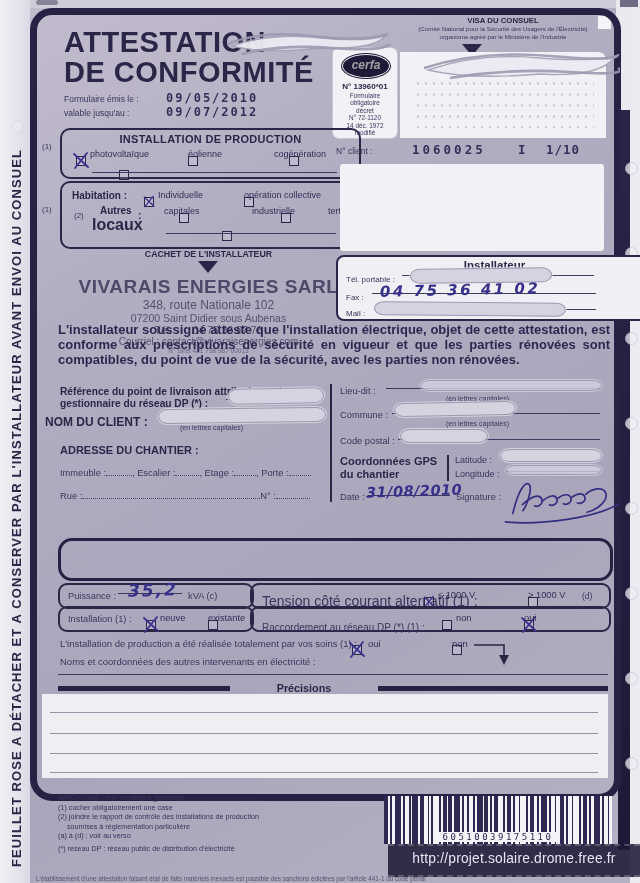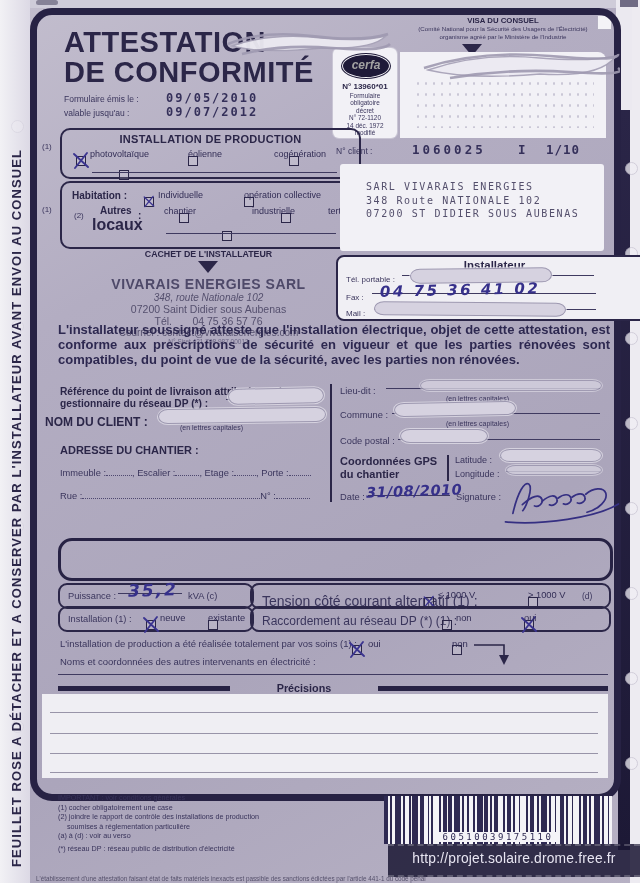--- a/index.html
+++ b/index.html
@@ -149,49 +149,44 @@
         </svg>
     </span>
     <span class="abs" style="left:96px;top:7px;font-size:9px;color:#322d55;">Individuelle</span>
     <span class="cb abs" style="left:168px;top:9px;"></span>
     <span class="abs" style="left:182px;top:7px;font-size:9px;color:#322d55;">opération collective</span>
     <span class="abs" style="left:12px;top:28px;font-size:8px;color:#3a355c;">(2)</span>
     <span class="abs b ink" style="left:30px;top:22px;font-size:10px;margin-left:8px;">Autres</span>
     <span class="abs b ink" style="left:30px;top:33px;font-size:16px;">locaux</span>
     <span class="abs b ink" style="left:76px;top:27px;font-size:10px;">:</span>
     <span class="cb abs" style="left:88px;top:25px;"></span>
-    <span class="abs" style="left:102px;top:23px;font-size:9px;color:#322d55;">chantier</span>
+    <span class="abs" style="left:102px;top:23px;font-size:9px;color:#322d55;">capitales</span>
     <span class="cb abs" style="left:176px;top:25px;"></span>
     <span class="abs" style="left:190px;top:23px;font-size:9px;color:#322d55;">industrielle</span>
     <span class="cb abs" style="left:252px;top:25px;"></span>
     <span class="abs" style="left:266px;top:23px;font-size:9px;color:#322d55;">tertiaire</span>
     <span class="cb abs" style="left:88px;top:43px;"></span>
     <span class="abs" style="left:104px;top:42px;width:170px;border-bottom:1px solid #3f3a60;height:8px;"></span>
     <span class="abs" style="left:280px;top:45px;font-size:7.5px;color:#3a355c;">(b)</span>
   </div>
 
   
   <div class="abs b ink" style="left:60px;top:249px;width:297px;text-align:center;font-size:8.8px;">CACHET DE L'INSTALLATEUR</div>
   <div class="abs tri" style="left:198px;top:261px;"></div>
   <div class="abs" style="left:60px;top:276px;width:297px;text-align:center;color:#55506e;">
-    <div class="b" style="font-size:14px;letter-spacing:.5px;color:#4e4969;">VIVARAIS ENERGIES SARL</div>
-    <div style="font-size:10px;font-style:italic;">348, route Nationale 102</div>
+    <div class="b" style="font-size:19px;letter-spacing:.5px;color:#4e4969;">VIVARAIS ENERGIES SARL</div>
+    <div style="font-size:12px;">348, route Nationale 102</div>
     <div style="font-size:10.5px;">07200 Saint Didier sous Aubenas</div>
     <div style="font-size:10.5px;white-space:pre;">Tél.       04 75 36 57 76</div>
     <div style="font-size:10px;">Courriel : contact@vivaraisenergies.com</div>
     <div style="font-size:6.5px;color:#6a6584;">N° Siret 421 798 987 00013</div>
   </div>
 
   
   <div class="abs" style="left:340px;top:164px;width:264px;height:87px;background:#f2f1f6;border-radius:3px;"></div>
-  <div class="abs mono" style="left:366px;top:180px;font-size:10px;line-height:13.5px;letter-spacing:1.6px;color:#544f6c;">
-    <div>SARL VIVARAIS ENERGIES</div>
-    <div>348 Route NATIONALE 102</div>
-    <div>07200 ST DIDIER SOUS AUBENAS</div>
-  </div>
 
   
   <div class="abs" style="left:336px;top:255px;width:265px;height:62px;background:#f0eff4;border:2.2px solid #2b2648;border-radius:8px;padding-left:48px;">
     <div class="abs b ink" style="left:0;top:2px;width:100%;text-align:center;font-size:11.5px;">Installateur</div>
     <span class="abs" style="left:8px;top:18px;font-size:8px;color:#3a355c;">Tél. portable :</span>
     <span class="soll" style="left:64px;top:18px;width:192px;"></span>
     <div class="wout" style="left:72px;top:11px;width:140px;height:13px;transform:rotate(-.6deg);"></div>
     <span class="abs" style="left:8px;top:36px;font-size:8px;color:#3a355c;">Fax :</span>
     <span class="soll" style="left:34px;top:36px;width:224px;"></span>
     <span class="abs hand b" style="left:42px;top:24px;font-size:15px;letter-spacing:2.5px;transform:rotate(-1.2deg);">04 75 36 41 02</span>
@@ -292,21 +287,21 @@
       <svg class="xm" viewBox="0 0 20 19">
           <path d="M3 3 L17 16"></path>
           <path d="M16 2 L4 17"></path>
         </svg>
     </span>
     <span class="abs" style="left:100px;top:5px;font-size:9.3px;color:#322d55;">neuve</span>
     <span class="cb abs" style="left:134px;top:7px;"></span>
     <span class="abs" style="left:148px;top:5px;font-size:9.3px;color:#322d55;">existante</span>
   </div>
   <div class="abs box" style="left:250px;top:606px;width:357px;height:22px;border-radius:9px;">
-    <span class="abs" style="left:10px;top:6px;font-size:12px;color:#3a355c;">Raccordement au réseau DP (*) (1) :</span>
+    <span class="abs" style="left:10px;top:14px;font-size:10px;color:#3a355c;">Raccordement au réseau DP (*) (1) :</span>
     <span class="cb abs" style="left:190px;top:7px;"></span>
     <span class="abs" style="left:204px;top:5px;font-size:9.3px;color:#322d55;">non</span>
     <span class="cb abs checked" style="left:258px;top:7px;">
       <svg class="xm" viewBox="0 0 20 19">
           <path d="M3 3 L17 16"></path>
           <path d="M16 2 L4 17"></path>
         </svg>
     </span>
     <span class="abs" style="left:272px;top:5px;font-size:9.3px;color:#322d55;">oui</span>
   </div>

